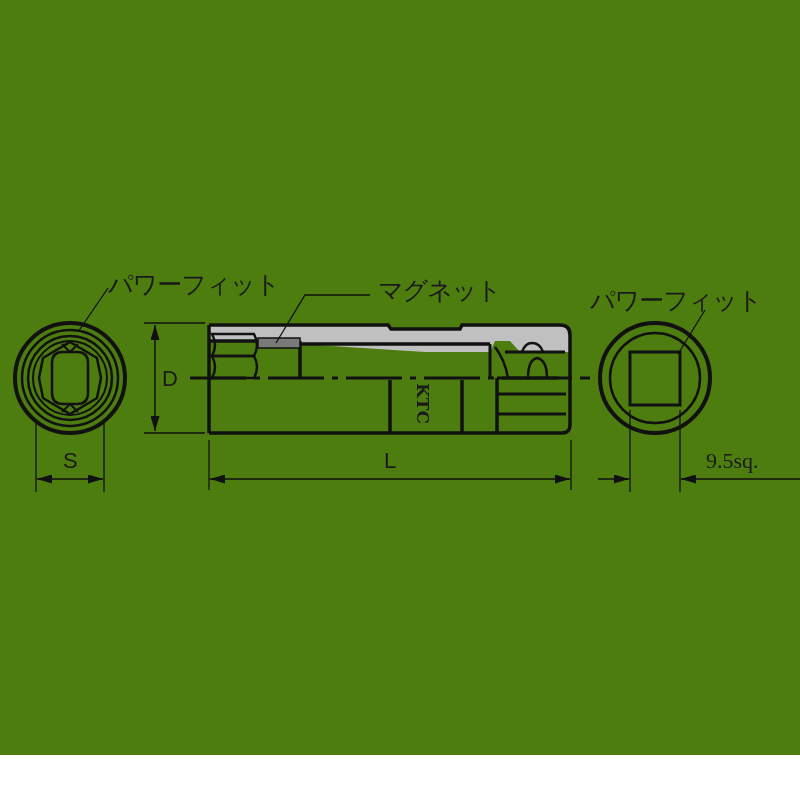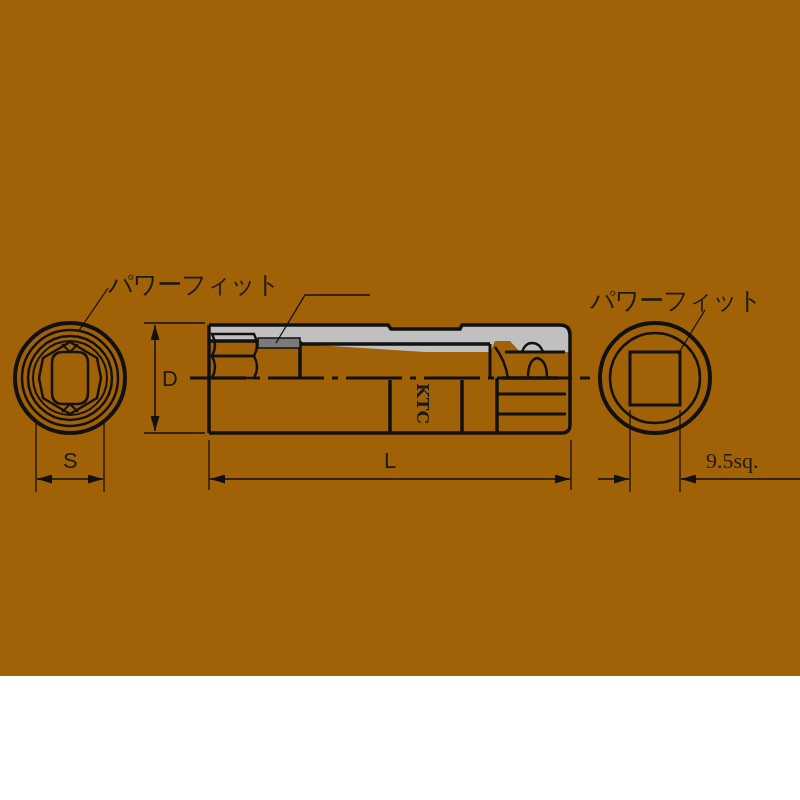--- a/index.html
+++ b/index.html
@@ -1,16 +1,16 @@
 <!DOCTYPE html>
 <html><head>
 <meta charset="utf-8">
 <style>
   html, body { margin: 0; padding: 0; background: #ffffff; }
-  .canvas { position: relative; width: 800px; height: 676px; background: #a16207; overflow: hidden; }
+  .canvas { position: relative; width: 800px; height: 755px; background: #4d7c0f; overflow: hidden; }
   svg { position: absolute; left: 0; top: 0; }
   .label { position: absolute; font-family: "DejaVu Sans", "Liberation Sans", sans-serif; color: #1a1a1a; white-space: nowrap; }
   .jp { font-size: 25px; letter-spacing: -1px; }
   .dim { font-size: 22px; font-family: "Liberation Sans", "DejaVu Sans", sans-serif; }
 </style>
 </head>
 <body>
 
 <div class="canvas">
   <svg width="800" height="800" viewBox="0 0 800 800">
@@ -96,20 +96,21 @@
       <line x1="678" y1="354" x2="705" y2="310" stroke-width="1.3"></line>
 
       <line x1="630" y1="410" x2="630" y2="492" stroke-width="1.3"></line>
       <line x1="680" y1="410" x2="680" y2="492" stroke-width="1.3"></line>
       <line x1="598" y1="479" x2="629" y2="479" stroke-width="1.5" marker-end="url(#arr)"></line>
       <line x1="800" y1="479" x2="681" y2="479" stroke-width="1.5" marker-end="url(#arr)"></line>
     </g>
   </svg>
 
   <div class="label jp" style="left:108px; top:268px;">パワーフィット</div>
+  <div class="label jp" style="left:378px; top:274px;">マグネット</div>
   <div class="label jp" style="left:590px; top:284px;">パワーフィット</div>
 
   <div class="label dim" style="left:162px; top:366px;">D</div>
   <div class="label dim" style="left:63px; top:448px;">S</div>
   <div class="label dim" style="left:384px; top:448px;">L</div>
   <div class="label dim" style="left:706px; top:448px;font-family:Liberation Serif, serif;">9.5sq.</div>
 
   <div class="label" style="left:396px; top:383px; font-family: 'DejaVu Serif', serif; font-size:17px; font-weight:bold; transform: rotate(90deg); transform-origin: left top; left:433px;">KTC</div>
 </div>
 

